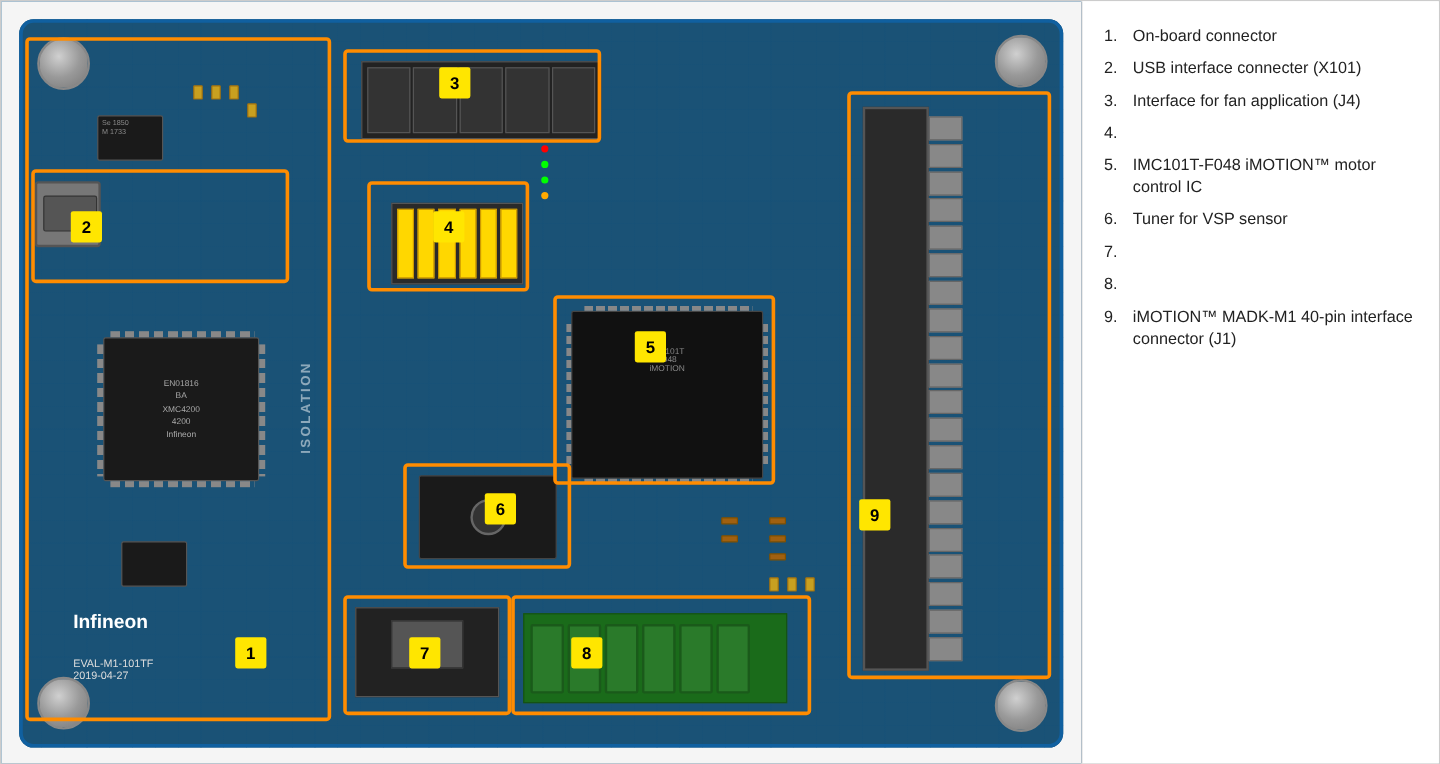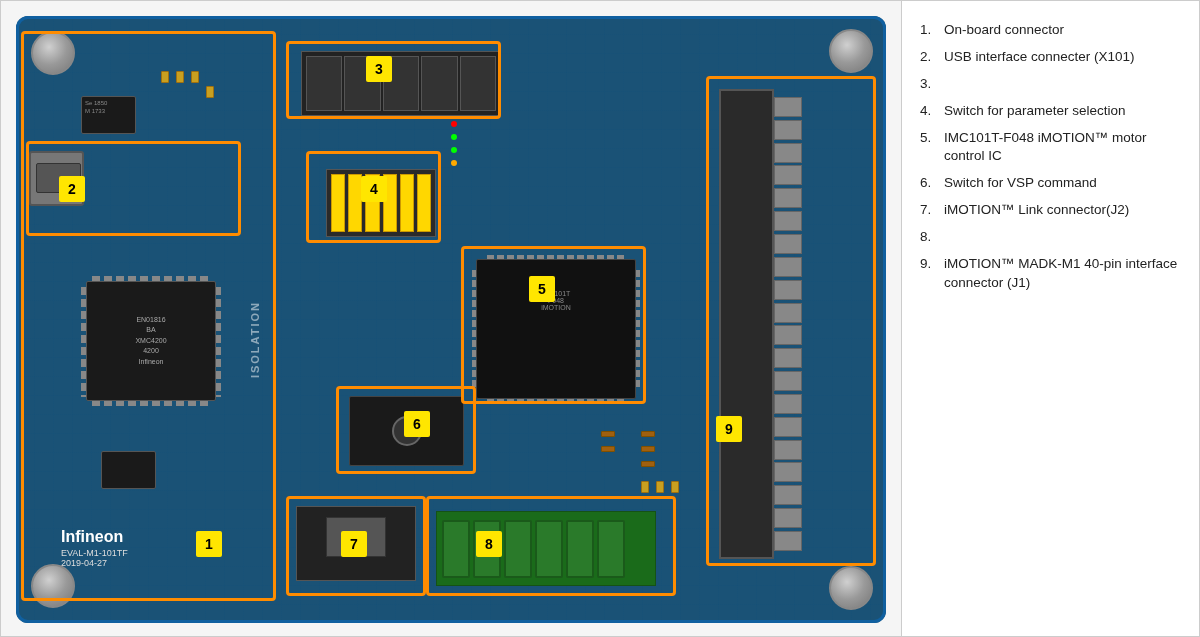--- a/index.html
+++ b/index.html
@@ -332,21 +332,21 @@
       </div>
     </div>
   </div>
 
   <div style="position:absolute; top:395px; left:348px; width:115px; height:70px; background:#1a1a1a; border:1px solid #444; z-index:5; border-radius:2px;">
     <div style="position:absolute; top:50%; left:50%; transform:translate(-50%,-50%); width:30px; height:30px; border-radius:50%; background:#333; border:2px solid #666;"></div>
   </div>
 
   <div class="infineon-area">
     <div class="infineon-logo">Infineon</div>
-    <div style="font-size:9px; color:#ddd; margin-top:2px;">EVAL-M1-101TF</div>
+    <div style="font-size:9px; color:#ddd; margin-top:20px;">EVAL-M1-101TF</div>
     <div style="font-size:9px; color:#ddd;">2019-04-27</div>
   </div>
 
   <div class="cap" style="top:70px; left:160px;"></div>
   <div class="cap" style="top:70px; left:175px;"></div>
   <div class="cap" style="top:70px; left:190px;"></div>
   <div class="cap" style="top:85px; left:205px;"></div>
   <div class="cap" style="top:480px; left:640px;"></div>
   <div class="cap" style="top:480px; left:655px;"></div>
   <div class="cap" style="top:480px; left:670px;"></div>
@@ -395,36 +395,35 @@
     <li>
       <span class="legend-num">1.</span>
       <span>On-board connector</span>
     </li>
     <li>
       <span class="legend-num">2.</span>
       <span>USB interface connecter (X101)</span>
     </li>
     <li>
       <span class="legend-num">3.</span>
+      <span>Interface for fan application (J4)</span>
     </li>
     <li>
       <span class="legend-num">4.</span>
-      <span>Switch for parameter selection</span>
     </li>
     <li>
       <span class="legend-num">5.</span>
       <span>IMC101T-F048 iMOTION™ motor control IC</span>
     </li>
     <li>
       <span class="legend-num">6.</span>
-      <span>Switch for VSP command</span>
+      <span>Tuner for VSP sensor</span>
     </li>
     <li>
       <span class="legend-num">7.</span>
-      <span>iMOTION™ Link connector(J2)</span>
     </li>
     <li>
       <span class="legend-num">8.</span>
     </li>
     <li>
       <span class="legend-num">9.</span>
       <span>iMOTION™ MADK-M1 40-pin interface connector (J1)</span>
     </li>
   </ol>
 </div>

